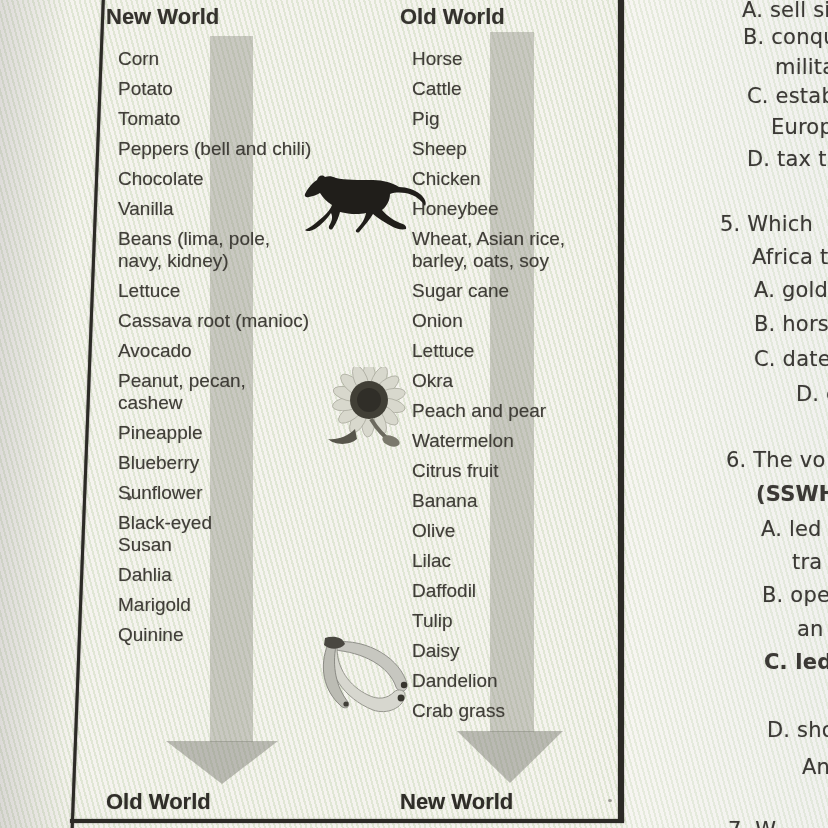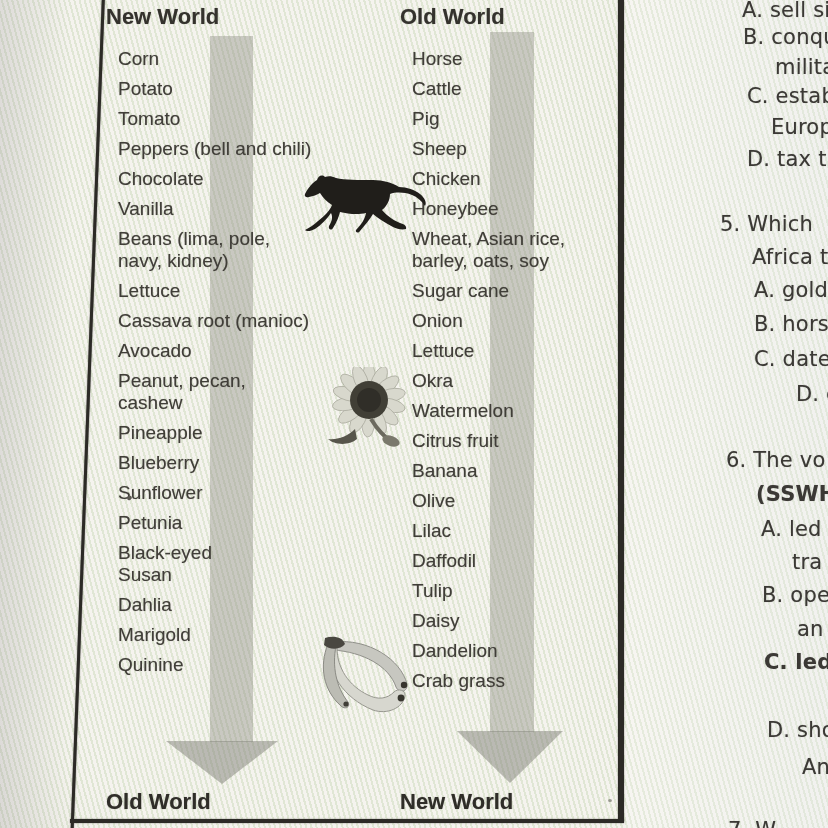--- a/index.html
+++ b/index.html
@@ -103,21 +103,20 @@
         <div class="list-item">Beans (lima, pole,
 navy, kidney)</div>
         <div class="list-item">Lettuce</div>
         <div class="list-item">Cassava root (manioc)</div>
         <div class="list-item">Avocado</div>
         <div class="list-item">Peanut, pecan,
 cashew</div>
         <div class="list-item">Pineapple</div>
         <div class="list-item">Blueberry</div>
         <div class="list-item">Sunflower</div>
-        <div class="list-item">Petunia</div>
         <div class="list-item">Black-eyed
 Susan</div>
         <div class="list-item">Dahlia</div>
         <div class="list-item">Marigold</div>
         <div class="list-item">Quinine</div>
       </div>
     <div class="col-footer">Old World</div>
   </div>
 
   <div class="col col-right">
@@ -128,20 +127,21 @@
         <div class="list-item">Pig</div>
         <div class="list-item">Sheep</div>
         <div class="list-item">Chicken</div>
         <div class="list-item">Honeybee</div>
         <div class="list-item">Wheat, Asian rice,
 barley, oats, soy</div>
         <div class="list-item">Sugar cane</div>
         <div class="list-item">Onion</div>
         <div class="list-item">Lettuce</div>
         <div class="list-item">Okra</div>
+        <div class="list-item">Peach and pear</div>
         <div class="list-item">Watermelon</div>
         <div class="list-item">Citrus fruit</div>
         <div class="list-item">Banana</div>
         <div class="list-item">Olive</div>
         <div class="list-item">Lilac</div>
         <div class="list-item">Daffodil</div>
         <div class="list-item">Tulip</div>
         <div class="list-item">Daisy</div>
         <div class="list-item">Dandelion</div>
         <div class="list-item">Crab grass</div>

